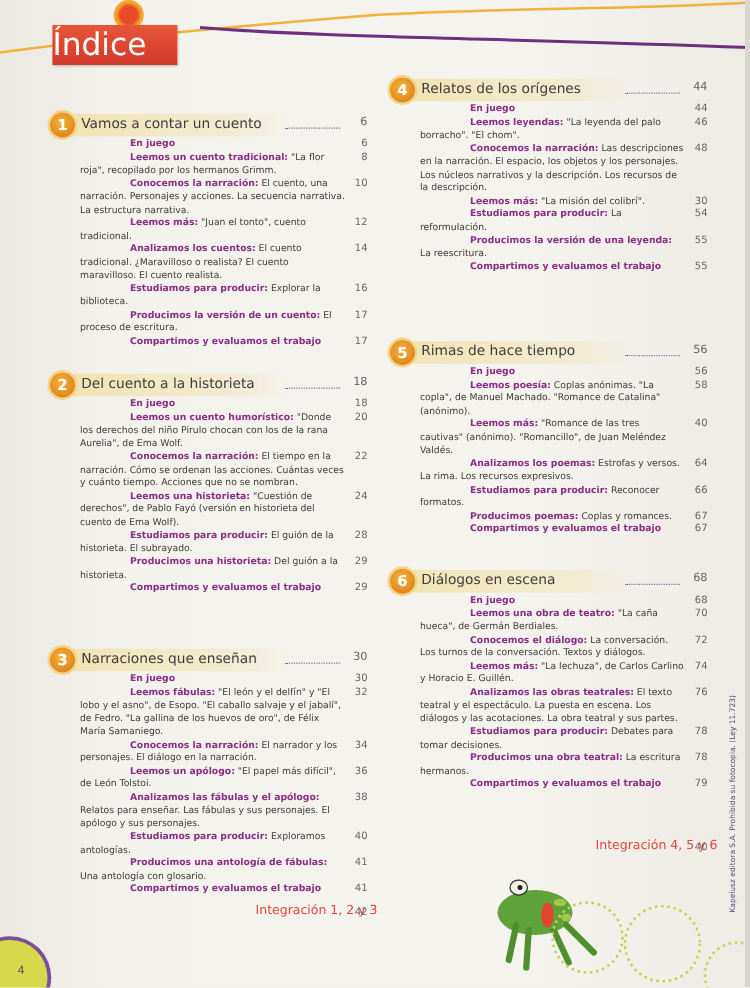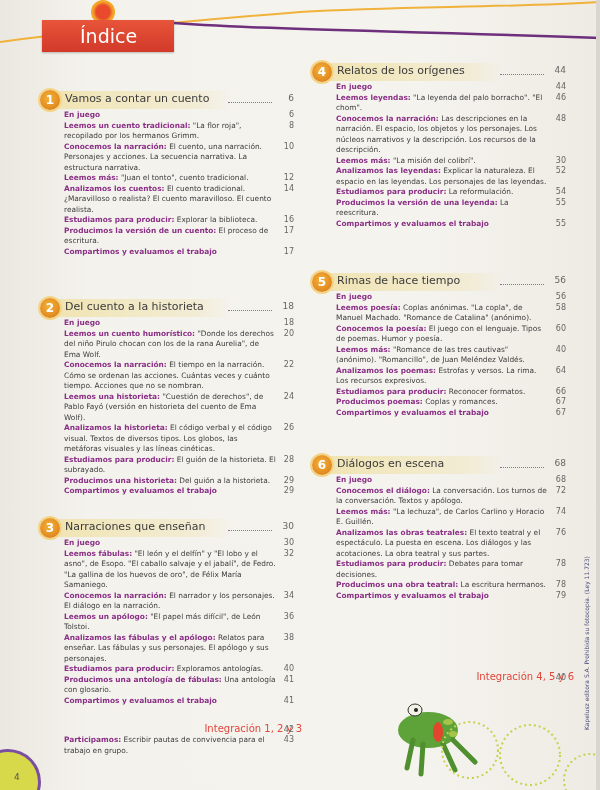--- a/index.html
+++ b/index.html
@@ -9,23 +9,23 @@
     font-family: "DejaVu Sans", "Liberation Sans", sans-serif;
     position: relative;
     color: #3a3a3a;
   }
   .page {
     position: absolute; left: 0; top: 0; width: 600px; height: 790px;
     background: linear-gradient(90deg, #ebe8e1 0%, #f4f2ed 15%, #f5f3ee 70%, #eeebe4 100%);
   }
   .swoosh { position: absolute; left: 0; top: 0; width: 600px; height: 60px; }
   .title-box {
-    position: absolute; left: 42px; top: 20px; width: 132px; height: 32px;
+    position: absolute; left: 42px; top: 20px; width: 100px; height: 32px;
     background: linear-gradient(180deg, #e8553a 0%, #d2392a 100%);
-    color: #fff; font-size: 19px; line-height: 32px; padding-left: 38px;
+    color: #fff; font-size: 25px; line-height: 32px; 
     box-shadow: 0 1px 2px rgba(0,0,0,0.25);
   }
   .title-dot {
     position: absolute; left: 91px; top: 0px; width: 24px; height: 24px; border-radius: 50%;
     background: radial-gradient(circle at 50% 50%, #e84a2b 40%, #f3a627 60%);
   }
   .section-banner {
     position: absolute; left: 40px; top: 62px; width: 254px; height: 22px;
     border-radius: 11px;
     background: linear-gradient(180deg, #9b3b8f 0%, #6e1f66 100%);
@@ -48,21 +48,21 @@
   }
   .unit-title {
     position: absolute; left: 25px; top: 2px; font-size: 11px; color: #3b3b3b;
   }
   .unit-leader {
     position: absolute; left: 188px; right: 30px; top: 12px; border-bottom: 1px dotted #8c6fa0;
   }
   .unit-page { position: absolute; right: 8px; top: 3px; font-size: 9px; color: #666; }
   .entries { padding-left: 24px; }
   .entry { position: relative; font-size: 7.4px; line-height: 10.5px; padding-right: 26px; color: #3c3c3c; }
-  .entry .k { color: #8a2f86; font-weight: bold; }
+  .entry .k { color: #8a2f86; font-weight: bold; margin-left: 40px; }
   .entry .p { position: absolute; right: 8px; top: 0; color: #666; font-size: 8px; }
   .integ { position: absolute; left: 24px; width: 238px; }
   .integ-title { color: #e0463a; font-size: 10px; line-height: 13px; position: relative; text-align: right; }
   .integ-title .p { position: absolute; right: 8px; top: 1px; color: #666; font-size: 8px; }
   .side-text {
     position: absolute; left: 583px; top: 470px; width: 220px;
     transform-origin: 0 0; transform: rotate(-90deg) translateX(-260px);
     font-size: 6px; color: #4a4a7a; white-space: nowrap;
   }
   .page-corner {
@@ -114,21 +114,20 @@
           <div class="unit-num">2</div>
           <div class="unit-title">Del cuento a la historieta</div>
           <div class="unit-leader"></div>
           <div class="unit-page">18</div>
         </div>
         <div class="entries">
           <div class="entry"><span class="k">En juego</span><span></span><span class="p">18</span></div>
           <div class="entry"><span class="k">Leemos un cuento humorístico:</span><span> "Donde los derechos del niño Pirulo chocan con los de la rana Aurelia", de Ema Wolf.</span><span class="p">20</span></div>
           <div class="entry"><span class="k">Conocemos la narración:</span><span> El tiempo en la narración. Cómo se ordenan las acciones. Cuántas veces y cuánto tiempo. Acciones que no se nombran.</span><span class="p">22</span></div>
           <div class="entry"><span class="k">Leemos una historieta:</span><span> "Cuestión de derechos", de Pablo Fayó (versión en historieta del cuento de Ema Wolf).</span><span class="p">24</span></div>
-          <div class="entry"><span class="k">Analizamos la historieta:</span><span> El código verbal y el código visual. Textos de diversos tipos. Los globos, las metáforas visuales y las líneas cinéticas.</span><span class="p">26</span></div>
           <div class="entry"><span class="k">Estudiamos para producir:</span><span> El guión de la historieta. El subrayado.</span><span class="p">28</span></div>
           <div class="entry"><span class="k">Producimos una historieta:</span><span> Del guión a la historieta.</span><span class="p">29</span></div>
           <div class="entry"><span class="k">Compartimos y evaluamos el trabajo</span><span></span><span class="p">29</span></div>
         </div>
       </div>
     <div class="unit" id="u2" style="top:518px;">
         <div class="unit-head">
           <div class="unit-pill"></div>
           <div class="unit-num">3</div>
           <div class="unit-title">Narraciones que enseñan</div>
@@ -141,74 +140,72 @@
           <div class="entry"><span class="k">Conocemos la narración:</span><span> El narrador y los personajes. El diálogo en la narración.</span><span class="p">34</span></div>
           <div class="entry"><span class="k">Leemos un apólogo:</span><span> "El papel más difícil", de León Tolstoi.</span><span class="p">36</span></div>
           <div class="entry"><span class="k">Analizamos las fábulas y el apólogo:</span><span> Relatos para enseñar. Las fábulas y sus personajes. El apólogo y sus personajes.</span><span class="p">38</span></div>
           <div class="entry"><span class="k">Estudiamos para producir:</span><span> Exploramos antologías.</span><span class="p">40</span></div>
           <div class="entry"><span class="k">Producimos una antología de fábulas:</span><span> Una antología con glosario.</span><span class="p">41</span></div>
           <div class="entry"><span class="k">Compartimos y evaluamos el trabajo</span><span></span><span class="p">41</span></div>
         </div>
       </div>
     <div class="integ" id="i0" style="top:722px;">
         <div class="integ-title"><span>Integración 1, 2 y 3</span><span class="p">42</span></div>
-        <div class="entry"><span class="k">Participamos:</span><span> Escribir pautas de convivencia para el trabajo en grupo.</span><span class="p">43</span></div>
       </div>
   </div>
 
   <div class="col right">
     <div class="unit" id="u3" style="top:62px;">
         <div class="unit-head">
           <div class="unit-pill"></div>
           <div class="unit-num">4</div>
           <div class="unit-title">Relatos de los orígenes</div>
           <div class="unit-leader"></div>
           <div class="unit-page">44</div>
         </div>
         <div class="entries">
           <div class="entry"><span class="k">En juego</span><span></span><span class="p">44</span></div>
           <div class="entry"><span class="k">Leemos leyendas:</span><span> "La leyenda del palo borracho". "El chom".</span><span class="p">46</span></div>
           <div class="entry"><span class="k">Conocemos la narración:</span><span> Las descripciones en la narración. El espacio, los objetos y los personajes. Los núcleos narrativos y la descripción. Los recursos de la descripción.</span><span class="p">48</span></div>
           <div class="entry"><span class="k">Leemos más:</span><span> "La misión del colibrí".</span><span class="p">30</span></div>
-          <div class="entry"><span class="k">Analizamos las leyendas:</span><span> Explicar la naturaleza. El espacio en las leyendas. Los personajes de las leyendas.</span><span class="p">52</span></div>
           <div class="entry"><span class="k">Estudiamos para producir:</span><span> La reformulación.</span><span class="p">54</span></div>
           <div class="entry"><span class="k">Producimos la versión de una leyenda:</span><span> La reescritura.</span><span class="p">55</span></div>
           <div class="entry"><span class="k">Compartimos y evaluamos el trabajo</span><span></span><span class="p">55</span></div>
         </div>
       </div>
     <div class="unit" id="u4" style="top:272px;">
         <div class="unit-head">
           <div class="unit-pill"></div>
           <div class="unit-num">5</div>
           <div class="unit-title">Rimas de hace tiempo</div>
           <div class="unit-leader"></div>
           <div class="unit-page">56</div>
         </div>
         <div class="entries">
           <div class="entry"><span class="k">En juego</span><span></span><span class="p">56</span></div>
           <div class="entry"><span class="k">Leemos poesía:</span><span> Coplas anónimas. "La copla", de Manuel Machado. "Romance de Catalina" (anónimo).</span><span class="p">58</span></div>
-          <div class="entry"><span class="k">Conocemos la poesía:</span><span> El juego con el lenguaje. Tipos de poemas. Humor y poesía.</span><span class="p">60</span></div>
           <div class="entry"><span class="k">Leemos más:</span><span> "Romance de las tres cautivas" (anónimo). "Romancillo", de Juan Meléndez Valdés.</span><span class="p">40</span></div>
           <div class="entry"><span class="k">Analizamos los poemas:</span><span> Estrofas y versos. La rima. Los recursos expresivos.</span><span class="p">64</span></div>
           <div class="entry"><span class="k">Estudiamos para producir:</span><span> Reconocer formatos.</span><span class="p">66</span></div>
           <div class="entry"><span class="k">Producimos poemas:</span><span> Coplas y romances.</span><span class="p">67</span></div>
           <div class="entry"><span class="k">Compartimos y evaluamos el trabajo</span><span></span><span class="p">67</span></div>
         </div>
       </div>
     <div class="unit" id="u5" style="top:455px;">
         <div class="unit-head">
           <div class="unit-pill"></div>
           <div class="unit-num">6</div>
           <div class="unit-title">Diálogos en escena</div>
           <div class="unit-leader"></div>
           <div class="unit-page">68</div>
         </div>
         <div class="entries">
           <div class="entry"><span class="k">En juego</span><span></span><span class="p">68</span></div>
-          <div class="entry"><span class="k">Conocemos el diálogo:</span><span> La conversación. Los turnos de la conversación. Textos y apólogo.</span><span class="p">72</span></div>
+          <div class="entry"><span class="k">Leemos una obra de teatro:</span><span> "La caña hueca", de Germán Berdiales.</span><span class="p">70</span></div>
+          <div class="entry"><span class="k">Conocemos el diálogo:</span><span> La conversación. Los turnos de la conversación. Textos y diálogos.</span><span class="p">72</span></div>
           <div class="entry"><span class="k">Leemos más:</span><span> "La lechuza", de Carlos Carlino y Horacio E. Guillén.</span><span class="p">74</span></div>
           <div class="entry"><span class="k">Analizamos las obras teatrales:</span><span> El texto teatral y el espectáculo. La puesta en escena. Los diálogos y las acotaciones. La obra teatral y sus partes.</span><span class="p">76</span></div>
           <div class="entry"><span class="k">Estudiamos para producir:</span><span> Debates para tomar decisiones.</span><span class="p">78</span></div>
           <div class="entry"><span class="k">Producimos una obra teatral:</span><span> La escritura hermanos.</span><span class="p">78</span></div>
           <div class="entry"><span class="k">Compartimos y evaluamos el trabajo</span><span></span><span class="p">79</span></div>
         </div>
       </div>
     <div class="integ" id="i1" style="top:670px;">
         <div class="integ-title"><span>Integración 4, 5 y 6</span><span class="p">40</span></div>
       </div>

